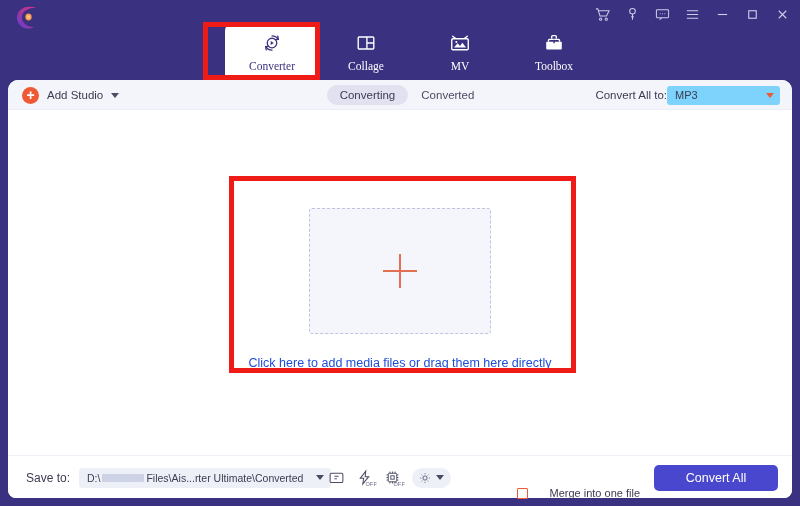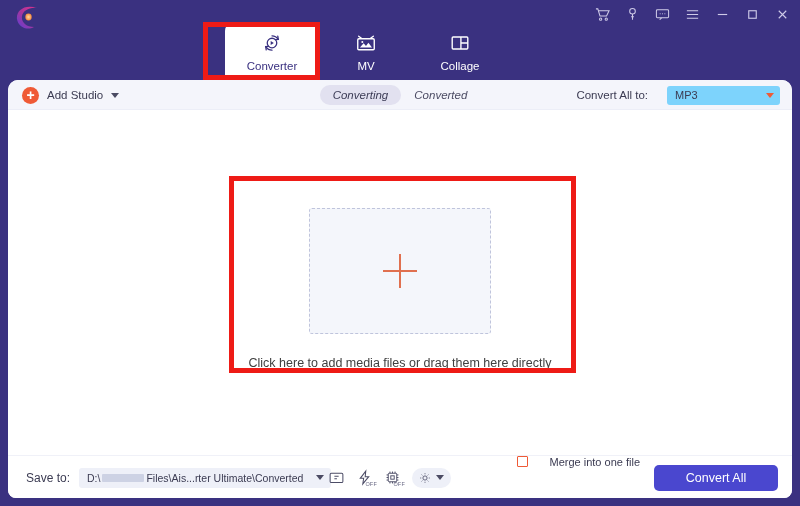--- a/index.html
+++ b/index.html
@@ -35,20 +35,21 @@
     color: #cfcbe8;
     cursor: pointer;
   }
   #winctrls .wc svg { display: block; }
 
   
   #tabs {
     position: absolute; left: 225px; top: 22px;
     display: flex; align-items: flex-end;
     height: 58px;
+    font-family: Liberation Serif, serif;
   }
   .tab {
     width: 94px; height: 58px;
     display: flex; flex-direction: column;
     align-items: center; justify-content: center;
     gap: 5px;
     color: #ffffff;
     font-size: 11.5px;
     cursor: pointer;
     position: relative;
@@ -90,33 +91,33 @@
   }
   #addfiles .lbl { font-size: 11.5px; color: #3b3b52; }
   .caret-dark {
     width: 0; height: 0;
     border-left: 4px solid transparent;
     border-right: 4px solid transparent;
     border-top: 5px solid #4b4b63;
   }
 
   #segbar {
-    position: absolute; left: 0; top: 0; width: 784px; height: 30px;
-    display: flex; align-items: center; justify-content: center;  font-style: italic;
+    position: absolute; left: 7px; top: 0; width: 784px; height: 30px;
+    display: flex; align-items: center; justify-content: center; 
   }
   .seg {
     font-size: 11.5px; color: #4b4b63;
     padding: 4px 13px; border-radius: 11px;
     cursor: pointer;
   }
   .seg.on { background: #e2e1f0; color: #3b3b55; }
 
   #convall {
     position: absolute; right: 12px; top: 0; height: 30px;
-    display: flex; align-items: center; gap: 19px;
+    display: flex; align-items: center; gap: 0;
   }
   #convall .cl { font-size: 11.5px; color: #3b3b52; }
   #convsel {
     width: 113px; height: 19px;
     background: #7dd3fc; border-radius: 3px;
     display: flex; align-items: center; justify-content: space-between;
     padding: 0 6px 0 8px;
     font-size: 11px; color: #3b3b52;
     cursor: pointer;
   }
@@ -146,21 +147,21 @@
   #dropbox .bigplus {
     position: relative; width: 34px; height: 34px;
   }
   #dropbox .bigplus::before,
   #dropbox .bigplus::after {
     content: ""; position: absolute; background: #e0704f;
   }
   #dropbox .bigplus::before { left: 16px; top: 0; width: 1.6px; height: 34px; }
   #dropbox .bigplus::after  { top: 16px; left: 0; height: 1.6px; width: 34px; }
   #drophint {
-    font-size: 12.5px; color: #404040;
+    font-size: 12.5px; color: #1d4ed8;
   }
 
   
   #bottombar {
     position: absolute; left: 8px; top: 455px;
     width: 784px; height: 43px;
     background: #ffffff;
     border-radius: 0 0 8px 8px;
     border-top: 1px solid #f0f1f8;
   }
@@ -196,21 +197,21 @@
     font-size: 5.5px; color: #6b6b86; letter-spacing: .2px;
     font-family: "Liberation Sans", sans-serif;
   }
   #gearwrap {
     display: flex; align-items: center; gap: 4px;
     background: #eef0f8; border-radius: 11px;
     padding: 3px 7px 3px 6px; cursor: pointer;
   }
   #mergewrap {
     position: absolute; right: 152px; top: 0; height: 43px;
-    display: flex; align-items: flex-start; gap: 22px;
+    display: flex; align-items: flex-end; gap: 22px;
     cursor: pointer;
   }
   #mergebox {
     width: 11px; height: 11px;
     border: 1.4px solid #ef5a36; border-radius: 1px;
     background: #fff;
   }
   #mergewrap .ml { font-size: 11px; color: #3b3b52; }
   #convallbtn {
     position: absolute; right: 14px; top: 9px;
@@ -311,39 +312,50 @@
             <path d="M18.3 4.6l.6 3.4-3.3.3" stroke-linecap="round"></path>
             <path d="M5.7 19.4l-.6-3.4 3.3-.3" stroke-linecap="round"></path>
           </svg>
         </span>
         <span>Converter</span>
       </div>
 
       <div class="tab">
         <span class="ticon">
           <svg width="22" height="22" viewBox="0 0 24 24" fill="none" stroke="#ffffff" stroke-width="1.5">
+            <rect x="3.5" y="5.5" width="17" height="13" rx="1"></rect>
+            <path d="M13 5.5v13M13 12h7.5"></path>
+          </svg>
+        </span>
+        <span>Collage</span>
+      </div>
+
+      <div class="tab">
+        <span class="ticon">
+          <svg width="22" height="22" viewBox="0 0 24 24" fill="none" stroke="#ffffff" stroke-width="1.5">
             <path d="M4 4.6l3 2.2M20 4.6l-3 2.2" stroke-linecap="round"></path>
             <rect x="3" y="7.4" width="18" height="12" rx="1.2"></rect>
             <path d="M5.4 17l4-4.6 2.6 2.8 2.6-3.4 4 5.2z" fill="#ffffff" stroke="none"></path>
             <circle cx="8" cy="11" r="1.1" fill="#ffffff" stroke="none"></circle>
           </svg>
         </span>
         <span>MV</span>
       </div>
 
       <div class="tab">
         <span class="ticon">
           <svg width="22" height="22" viewBox="0 0 24 24" fill="none" stroke="#ffffff" stroke-width="1.5">
-            <rect x="3.5" y="5.5" width="17" height="13" rx="1"></rect>
-            <path d="M13 5.5v13M13 12h7.5"></path>
+            <path d="M9.5 6.5V5a1 1 0 0 1 1-1h3a1 1 0 0 1 1 1v1.5" stroke-linecap="round"></path>
+            <rect x="3.5" y="10.5" width="17" height="8.5" rx="1" fill="#ffffff" stroke="none"></rect>
+            <path d="M6 10.5V9a1 1 0 0 1 1-1h10a1 1 0 0 1 1 1v1.5"></path>
+            <path d="M12 8.5v3.8" stroke="#3a3180"></path>
           </svg>
         </span>
-        <span>Collage</span>
-      </div>
-
+        <span>Toolbox</span>
+      </div>
     </div>
   </div>
 
   <div id="panel">
 
     <div id="toolbar">
 
       <div id="addfiles">
         <span class="plus-circle">+</span>
         <span class="lbl">Add Studio</span>

